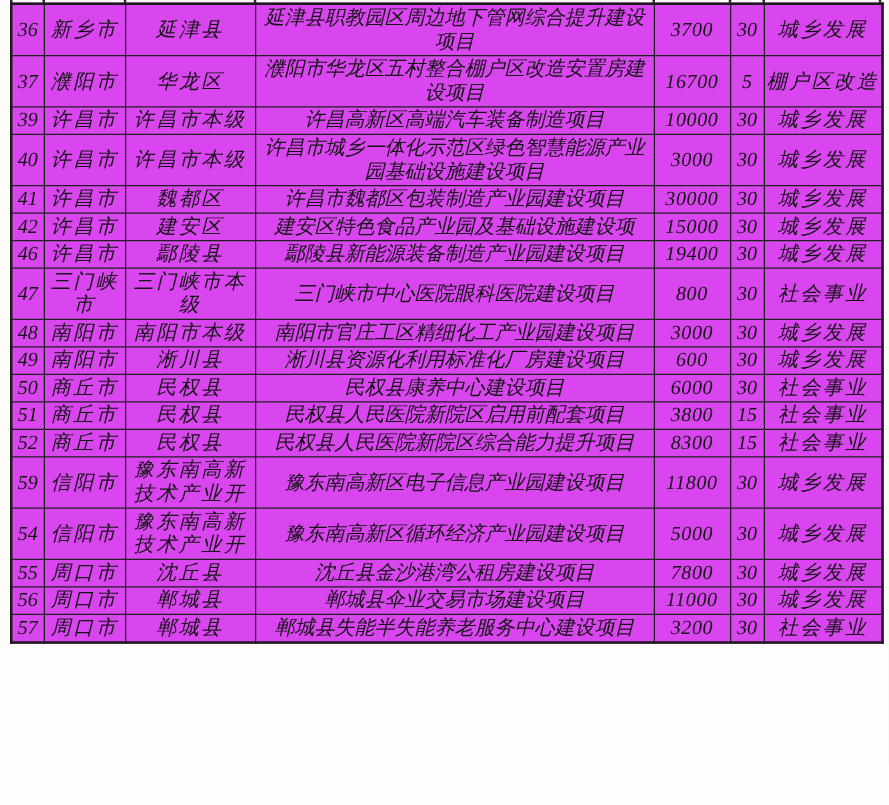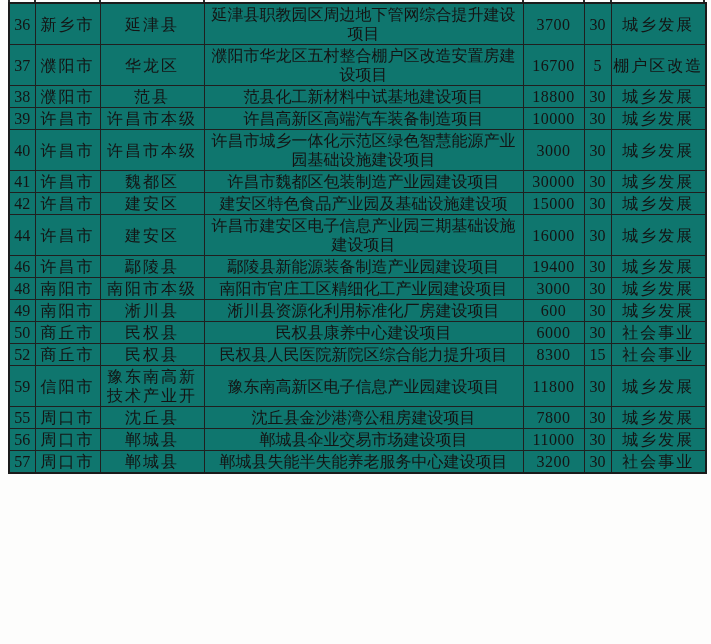--- a/index.html
+++ b/index.html
@@ -24,21 +24,22 @@
     background: #2a2a2a;
   }
   table.doc-table {
     position: absolute;
     left: 8px;
     top: 2px;
     width: 697px;
     border-collapse: collapse;
     table-layout: fixed;
     border: 2px solid #1b1b1b;
-    background: #0f766e;
+    background: #d946ef;
+    font-style: italic;
   }
   table.doc-table td {
     border: 1px solid #1f1f1f;
     font-size: 16px;
     line-height: 19px;
     color: #141414;
     text-align: center;
     vertical-align: middle;
     padding: 1px 1px;
     overflow: hidden;
@@ -91,29 +92,20 @@
         <tr>
           <td class="col-seq">37</td>
           <td class="col-city">濮阳市</td>
           <td class="col-district">华龙区</td>
           <td class="col-project">濮阳市华龙区五村整合棚户区改造安置房建设项目</td>
           <td class="col-amount">16700</td>
           <td class="col-years">5</td>
           <td class="col-category">棚户区改造</td>
         </tr>
         <tr>
-          <td class="col-seq">38</td>
-          <td class="col-city">濮阳市</td>
-          <td class="col-district">范县</td>
-          <td class="col-project">范县化工新材料中试基地建设项目</td>
-          <td class="col-amount">18800</td>
-          <td class="col-years">30</td>
-          <td class="col-category">城乡发展</td>
-        </tr>
-        <tr>
           <td class="col-seq">39</td>
           <td class="col-city">许昌市</td>
           <td class="col-district">许昌市本级</td>
           <td class="col-project">许昌高新区高端汽车装备制造项目</td>
           <td class="col-amount">10000</td>
           <td class="col-years">30</td>
           <td class="col-category">城乡发展</td>
         </tr>
         <tr>
           <td class="col-seq">40</td>
@@ -136,36 +128,36 @@
         <tr>
           <td class="col-seq">42</td>
           <td class="col-city">许昌市</td>
           <td class="col-district">建安区</td>
           <td class="col-project">建安区特色食品产业园及基础设施建设项</td>
           <td class="col-amount">15000</td>
           <td class="col-years">30</td>
           <td class="col-category">城乡发展</td>
         </tr>
         <tr>
-          <td class="col-seq">44</td>
-          <td class="col-city">许昌市</td>
-          <td class="col-district">建安区</td>
-          <td class="col-project">许昌市建安区电子信息产业园三期基础设施建设项目</td>
-          <td class="col-amount">16000</td>
-          <td class="col-years">30</td>
-          <td class="col-category">城乡发展</td>
-        </tr>
-        <tr>
           <td class="col-seq">46</td>
           <td class="col-city">许昌市</td>
           <td class="col-district">鄢陵县</td>
           <td class="col-project">鄢陵县新能源装备制造产业园建设项目</td>
           <td class="col-amount">19400</td>
           <td class="col-years">30</td>
           <td class="col-category">城乡发展</td>
+        </tr>
+        <tr>
+          <td class="col-seq">47</td>
+          <td class="col-city">三门峡市</td>
+          <td class="col-district">三门峡市本级</td>
+          <td class="col-project">三门峡市中心医院眼科医院建设项目</td>
+          <td class="col-amount">800</td>
+          <td class="col-years">30</td>
+          <td class="col-category">社会事业</td>
         </tr>
         <tr>
           <td class="col-seq">48</td>
           <td class="col-city">南阳市</td>
           <td class="col-district">南阳市本级</td>
           <td class="col-project">南阳市官庄工区精细化工产业园建设项目</td>
           <td class="col-amount">3000</td>
           <td class="col-years">30</td>
           <td class="col-category">城乡发展</td>
         </tr>
@@ -178,20 +170,29 @@
           <td class="col-years">30</td>
           <td class="col-category">城乡发展</td>
         </tr>
         <tr>
           <td class="col-seq">50</td>
           <td class="col-city">商丘市</td>
           <td class="col-district">民权县</td>
           <td class="col-project">民权县康养中心建设项目</td>
           <td class="col-amount">6000</td>
           <td class="col-years">30</td>
+          <td class="col-category">社会事业</td>
+        </tr>
+        <tr>
+          <td class="col-seq">51</td>
+          <td class="col-city">商丘市</td>
+          <td class="col-district">民权县</td>
+          <td class="col-project">民权县人民医院新院区启用前配套项目</td>
+          <td class="col-amount">3800</td>
+          <td class="col-years">15</td>
           <td class="col-category">社会事业</td>
         </tr>
         <tr>
           <td class="col-seq">52</td>
           <td class="col-city">商丘市</td>
           <td class="col-district">民权县</td>
           <td class="col-project">民权县人民医院新院区综合能力提升项目</td>
           <td class="col-amount">8300</td>
           <td class="col-years">15</td>
           <td class="col-category">社会事业</td>
@@ -199,20 +200,29 @@
         <tr>
           <td class="col-seq">59</td>
           <td class="col-city">信阳市</td>
           <td class="col-district">豫东南高新技术产业开</td>
           <td class="col-project">豫东南高新区电子信息产业园建设项目</td>
           <td class="col-amount">11800</td>
           <td class="col-years">30</td>
           <td class="col-category">城乡发展</td>
         </tr>
         <tr>
+          <td class="col-seq">54</td>
+          <td class="col-city">信阳市</td>
+          <td class="col-district">豫东南高新技术产业开</td>
+          <td class="col-project">豫东南高新区循环经济产业园建设项目</td>
+          <td class="col-amount">5000</td>
+          <td class="col-years">30</td>
+          <td class="col-category">城乡发展</td>
+        </tr>
+        <tr>
           <td class="col-seq">55</td>
           <td class="col-city">周口市</td>
           <td class="col-district">沈丘县</td>
           <td class="col-project">沈丘县金沙港湾公租房建设项目</td>
           <td class="col-amount">7800</td>
           <td class="col-years">30</td>
           <td class="col-category">城乡发展</td>
         </tr>
         <tr>
           <td class="col-seq">56</td>

